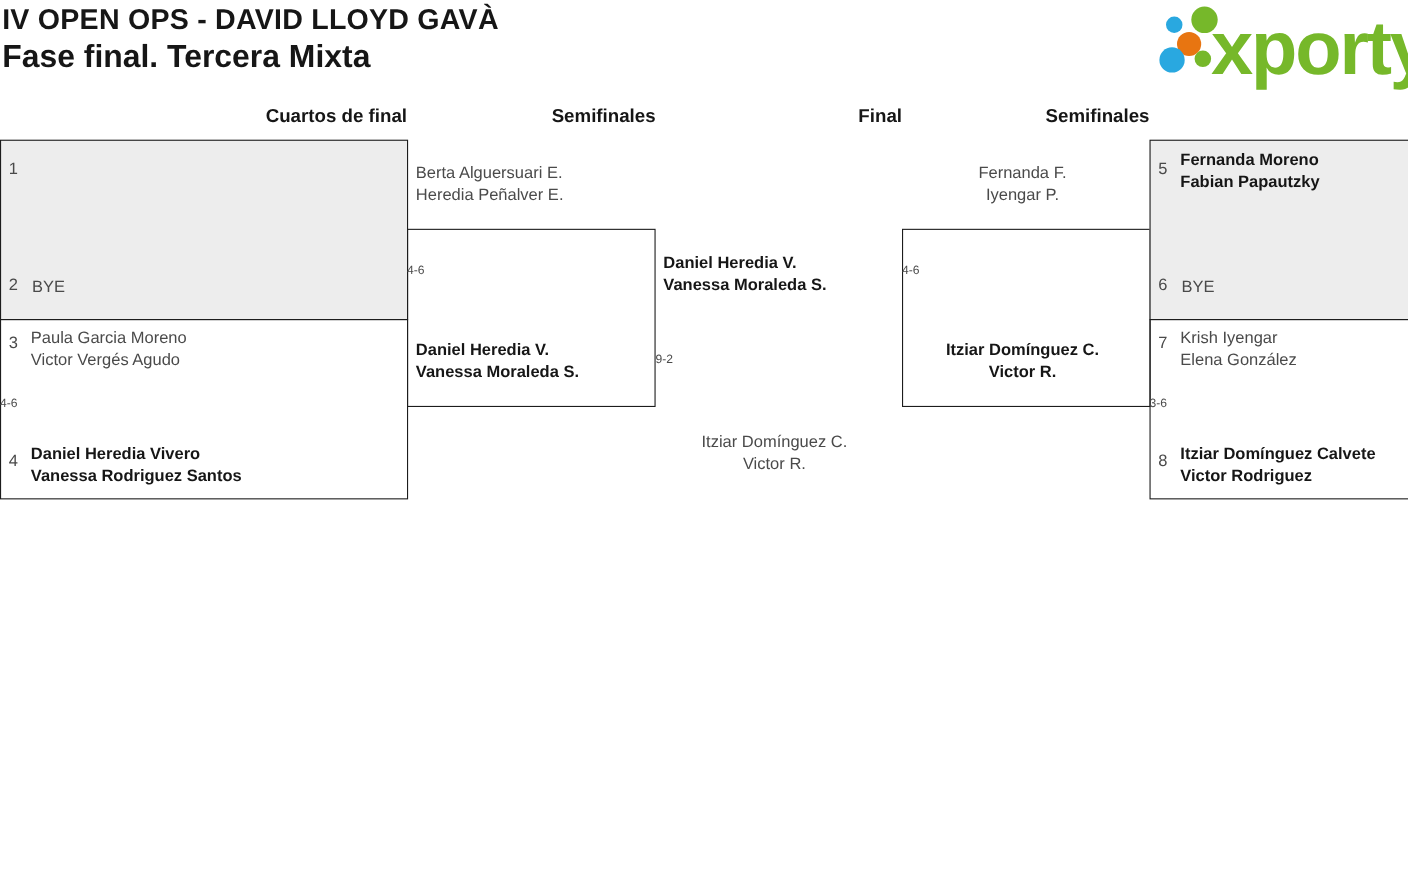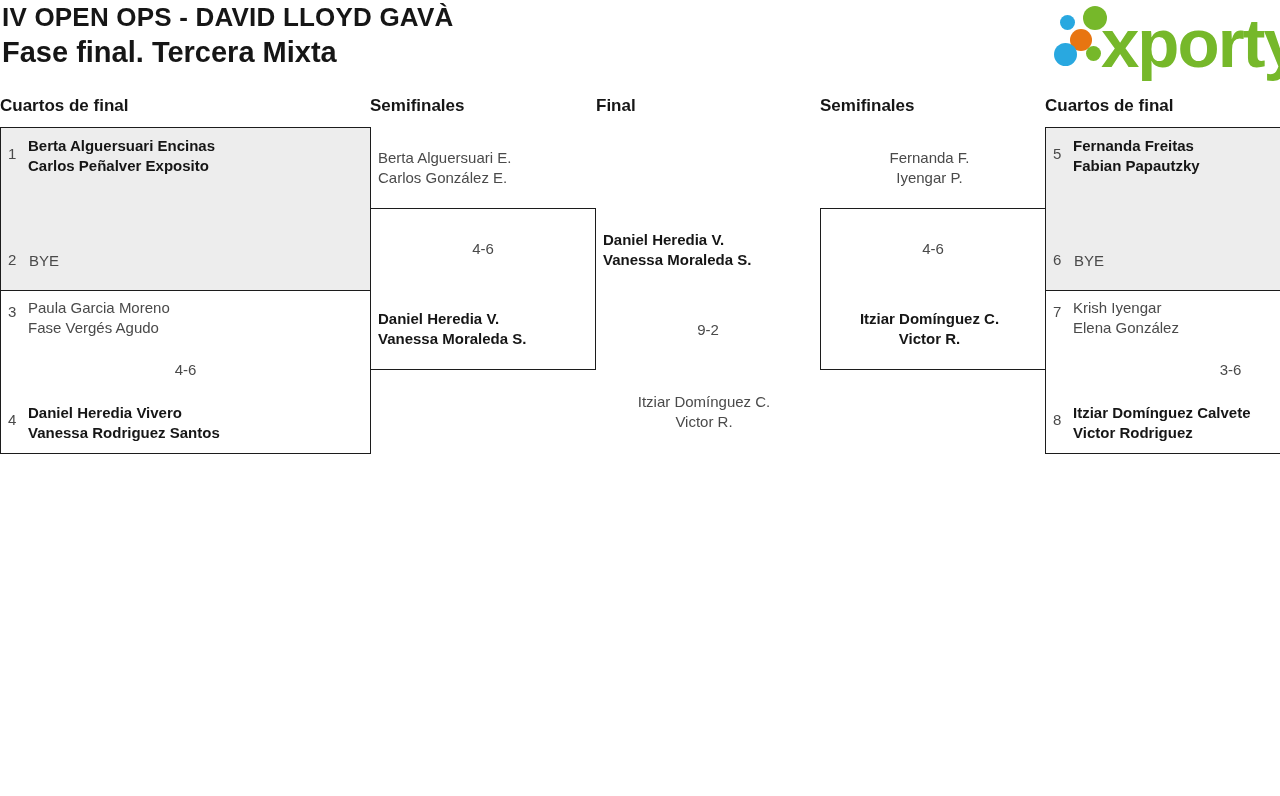--- a/index.html
+++ b/index.html
@@ -32,33 +32,33 @@
   .dot.orange{left:20px;top:29px;width:22px;height:22px;background:var(--brand_orange);}
   .dot.blue-lg{left:4px;top:43px;width:23px;height:23px;background:var(--brand_blue);}
   .dot.green-sm{left:36px;top:46px;width:15px;height:15px;background:var(--brand_green);}
   .brand{
     position:absolute;left:51px;top:9px;font-size:69px;font-weight:700;
     letter-spacing:-2px;color:var(--brand_green);line-height:1;
   }
   
   .round-header{
     position:absolute;top:96px;font-size:17px;font-weight:700;
-    color:var(--text_dark);text-align:left;white-space:nowrap;
+    color:var(--text_dark);text-align:right;white-space:nowrap;
   }
   .box{position:absolute;border:1px solid var(--line);box-sizing:border-box;background:transparent;}
   .box.shaded{background:var(--box_fill);}
   .seed{position:absolute;font-size:15px;color:var(--text_gray);}
   .team{
     position:absolute;font-size:15px;line-height:19.5px;color:var(--text_gray);
     white-space:nowrap;
   }
   .team.winner{color:var(--text_dark);font-weight:700;}
   .team.right{text-align:center;}
   .score{
-    position:absolute;font-size:15px;color:var(--text_gray);text-align:center;
+    position:absolute;font-size:11px;color:var(--text_gray);
   }
 </style>
 </head>
 <body>
 
 <div class="canvas">
 
   <div class="title">IV OPEN OPS - DAVID LLOYD GAVÀ</div>
   <div class="subtitle">Fase final. Tercera Mixta</div>
 
@@ -72,44 +72,40 @@
   </div>
 
   <div class="round-header" style="left:0;width:370px">Cuartos de final</div>
   <div class="round-header" style="left:370px;width:226px">Semifinales</div>
   <div class="round-header" style="left:596px;width:224px">Final</div>
   <div class="round-header" style="left:820px;width:225px">Semifinales</div>
   <div class="round-header" style="left:1045px;width:371px">Cuartos de final</div>
 
   <div class="box shaded" style="left:0;top:127px;width:371px;height:164px"></div>
   <div class="seed" style="left:8px;top:145px">1</div>
-  <div class="team winner" style="left:28px;top:136px">
-    <div>Berta Alguersuari Encinas</div>
-    <div>Carlos Peñalver Exposito</div>
-  </div>
   <div class="seed" style="left:8px;top:251px">2</div>
   <div class="team" style="left:29px;top:251px">BYE</div>
 
   <div class="box" style="left:0;top:290px;width:371px;height:164px"></div>
   <div class="seed" style="left:8px;top:303px">3</div>
   <div class="team" style="left:28px;top:298px">
     <div>Paula Garcia Moreno</div>
-    <div>Fase Vergés Agudo</div>
+    <div>Victor Vergés Agudo</div>
   </div>
   <div class="score" style="left:0;width:371px;top:361px">4-6</div>
   <div class="seed" style="left:8px;top:411px">4</div>
   <div class="team winner" style="left:28px;top:403px">
     <div>Daniel Heredia Vivero</div>
     <div>Vanessa Rodriguez Santos</div>
   </div>
 
   <div class="box" style="left:370px;top:208px;width:226px;height:162px"></div>
   <div class="team" style="left:378px;top:148px">
     <div>Berta Alguersuari E.</div>
-    <div>Carlos González E.</div>
+    <div>Heredia Peñalver E.</div>
   </div>
   <div class="score" style="left:370px;width:226px;top:240px">4-6</div>
   <div class="team winner" style="left:378px;top:309px">
     <div>Daniel Heredia V.</div>
     <div>Vanessa Moraleda S.</div>
   </div>
 
   <div class="team winner" style="left:603px;top:230px">
     <div>Daniel Heredia V.</div>
     <div>Vanessa Moraleda S.</div>
@@ -127,21 +123,21 @@
   </div>
   <div class="score" style="left:820px;width:226px;top:240px">4-6</div>
   <div class="team winner right" style="left:820px;width:219px;top:309px">
     <div>Itziar Domínguez C.</div>
     <div>Victor R.</div>
   </div>
 
   <div class="box shaded" style="left:1045px;top:127px;width:371px;height:164px"></div>
   <div class="seed" style="left:1053px;top:145px">5</div>
   <div class="team winner" style="left:1073px;top:136px">
-    <div>Fernanda Freitas</div>
+    <div>Fernanda Moreno</div>
     <div>Fabian Papautzky</div>
   </div>
   <div class="seed" style="left:1053px;top:251px">6</div>
   <div class="team" style="left:1074px;top:251px">BYE</div>
 
   <div class="box" style="left:1045px;top:290px;width:371px;height:164px"></div>
   <div class="seed" style="left:1053px;top:303px">7</div>
   <div class="team" style="left:1073px;top:298px">
     <div>Krish Iyengar</div>
     <div>Elena González</div>

